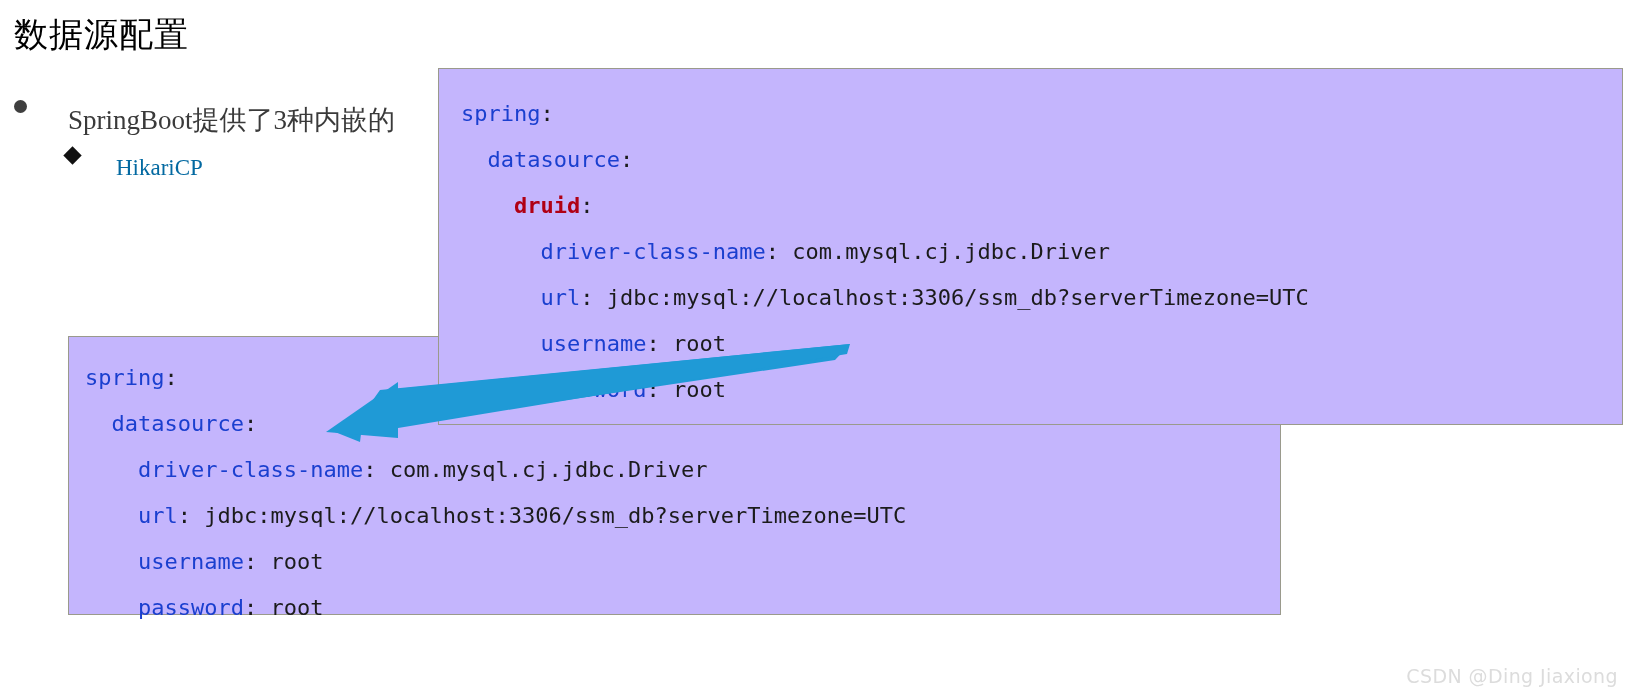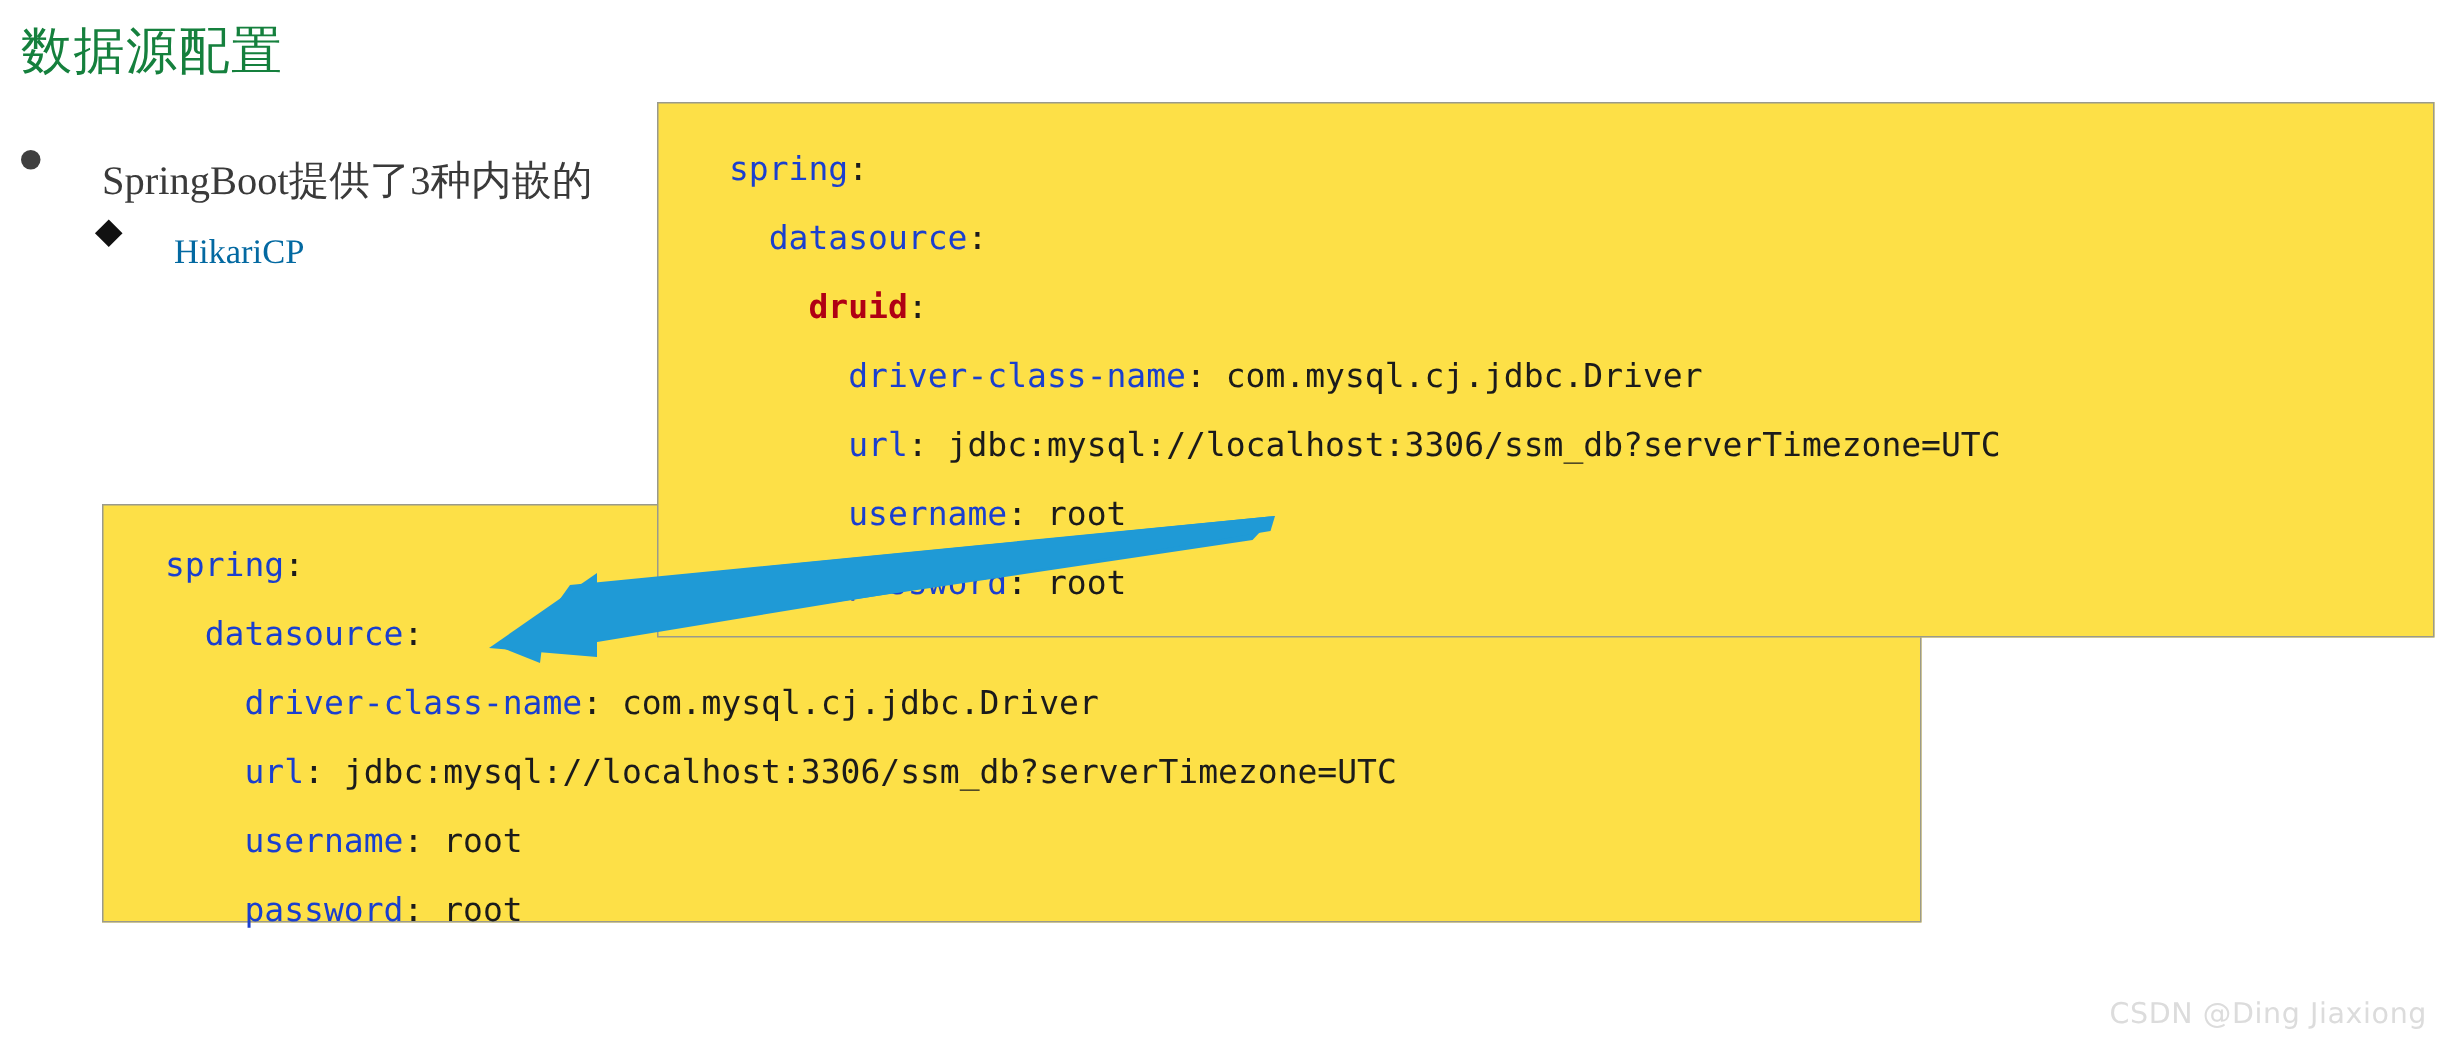--- a/index.html
+++ b/index.html
@@ -14,21 +14,21 @@
   }
 
   
   #slide-title {
     position: absolute;
     left: 14px;
     top: 12px;
     font-family: "DejaVu Sans", sans-serif;
     font-size: 34px;
     line-height: 44px;
-    color: #15803d;
+    color: #000000;
     letter-spacing: 1px;
     white-space: nowrap;
   }
 
   
   #bullet-list {
     position: absolute;
     left: 0;
     top: 104px;
     width: 600px;
@@ -66,24 +66,23 @@
     font-size: 27px;
     line-height: 32px;
     color: #3a3a3a;
   }
   .level-1 .bullet-text { margin-left: 41px; font-size: 27px; }
   .level-2 .bullet-text { margin-left: 37px; font-size: 23px; color: #0369a1; }
 
   
   .code-box {
     position: absolute;
-    background: #fde047;
+    background: #c4b5fd;
     border: 1px solid #9a9a8c;
     box-shadow: 0 0 0 0 transparent;
-    padding-left: 25px;
   }
   #code-box-secondary {
     left: 68px;
     top: 336px;
     width: 1213px;
     height: 279px;
     z-index: 1;
   }
   #code-box-primary {
     left: 438px;

